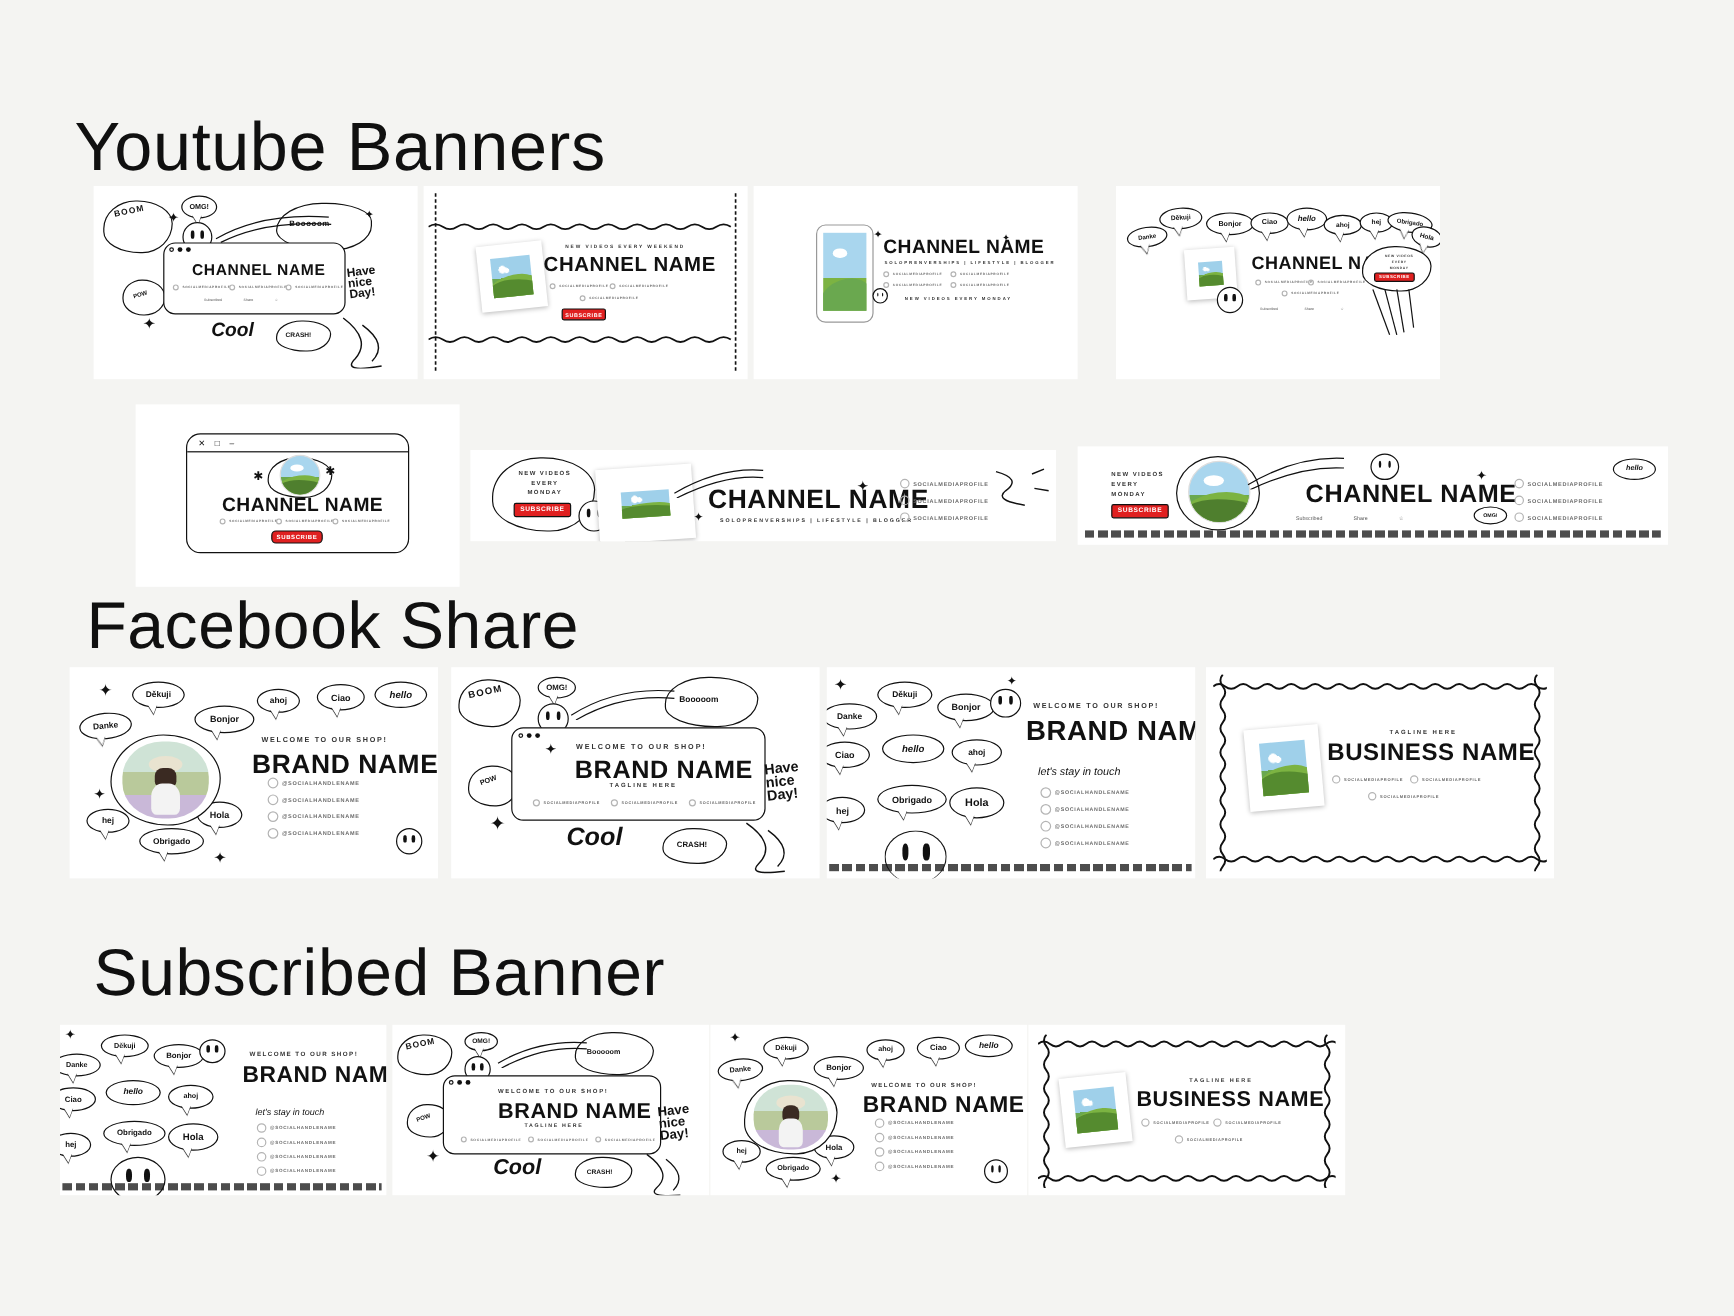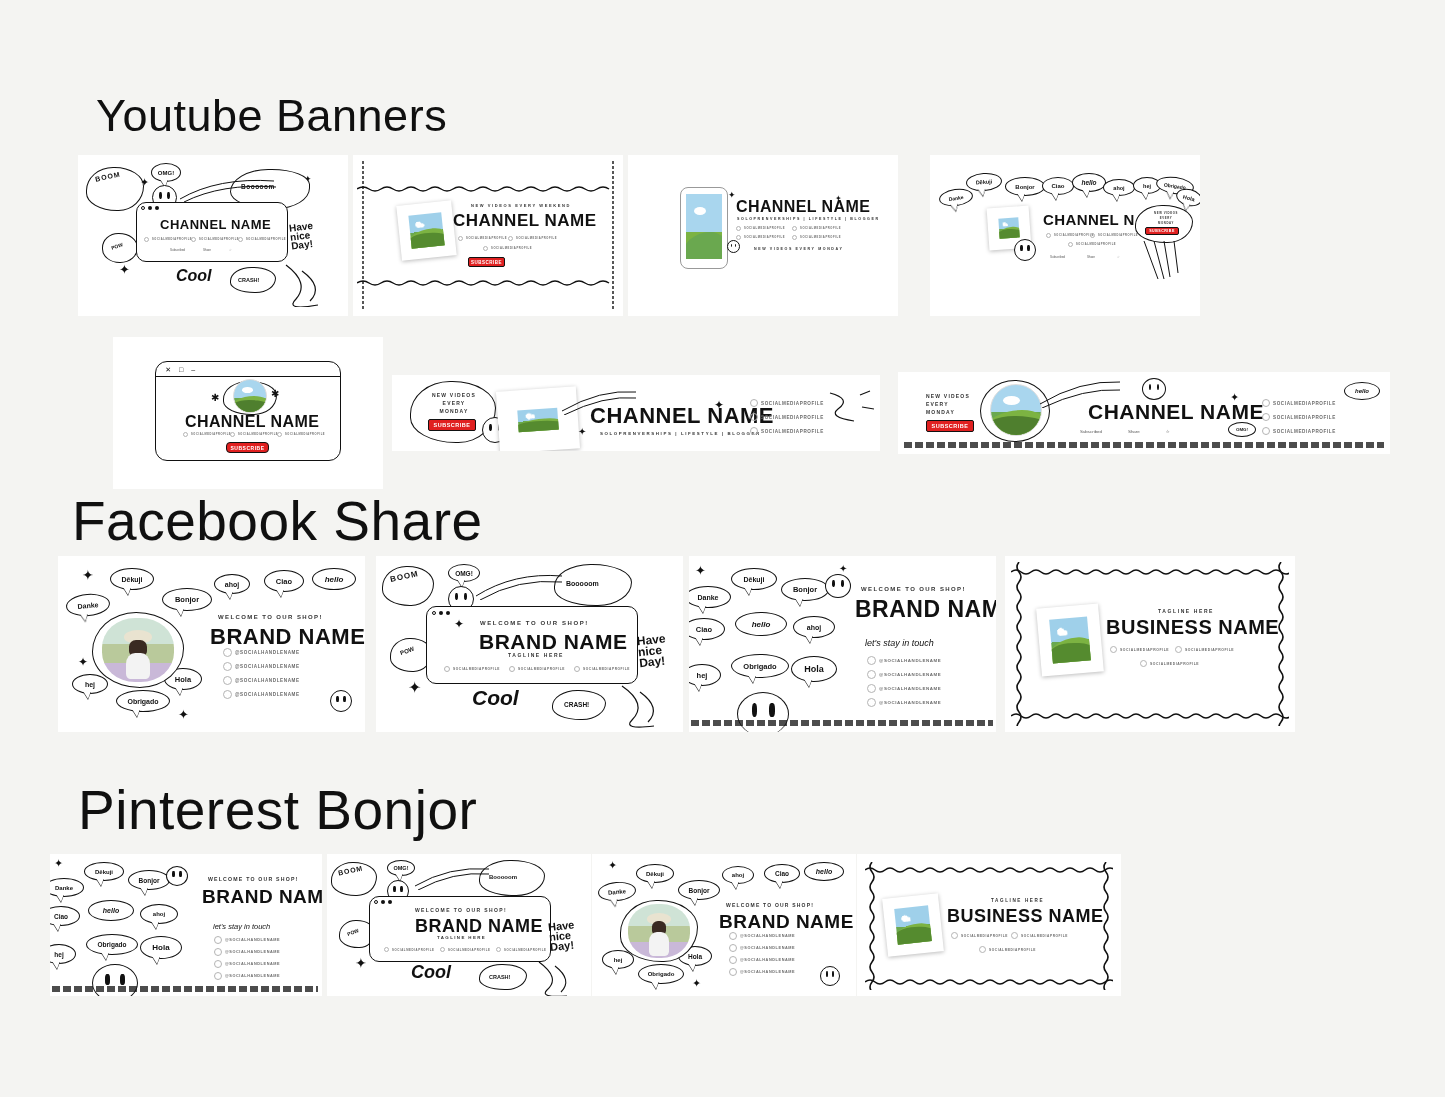--- a/index.html
+++ b/index.html
@@ -9,21 +9,21 @@
     font-family: "Liberation Sans", sans-serif;
     overflow: hidden;
     position: relative;
   }
   .section-title {
     font-family: "Liberation Sans", sans-serif;
     font-weight: 400;
     color: #101010;
     letter-spacing: 0.5px;
   }
-  #t-youtube { position:absolute; left:96px; top:90px; font-size:45px; }
+  #t-youtube { position:absolute; left:62px; top:90px; font-size:57px; }
   #t-facebook { position:absolute; left:72px; top:489px; font-size:55px; }
   #t-pinterest { position:absolute; left:78px; top:778px; font-size:55px; }
 
   .card { position:absolute; background:#ffffff; overflow:hidden; }
 
   
   .wrap { position:absolute; inset:0; }
   .ink { position:absolute; color:#111; font-family:"Liberation Sans", sans-serif; }
 
   
@@ -129,21 +129,21 @@
   .sparkle{position:absolute;color:#111;line-height:1;}
   .squiggle{position:absolute;}
   .squiggle svg{display:block;}
   .ytbar{position:absolute;display:flex;gap:14px;align-items:center;color:#555;}
 </style>
 </head>
 <body>
 
 <div id="t-youtube" class="section-title">Youtube Banners</div>
 <div id="t-facebook" class="section-title">Facebook Share</div>
-<div id="t-pinterest" class="section-title">Pinterest Bonjor</div>
+<div id="t-pinterest" class="section-title">Subscribed Banner</div>
 
 <div class="card" style="left:78px;top:155px;width:270px;height:161px;">
   <div class="wrap">
     <div class="cloud" style="left:8px;top:12px;width:58px;height:44px;"></div>
     <div class="ink" style="left:17px;top:18px;font-size:7px;font-weight:800;letter-spacing:1px;transform:rotate(-12deg);">BOOM</div>
     <div class="bub" style="left:73px;top:8px;width:30px;height:19px;font-size:6px;">OMG!</div>
     <div class="smiley" style="left:74px;top:30px;width:25px;height:25px;">
         <i class="e l"></i>
         <i class="e r"></i>
       </div>

